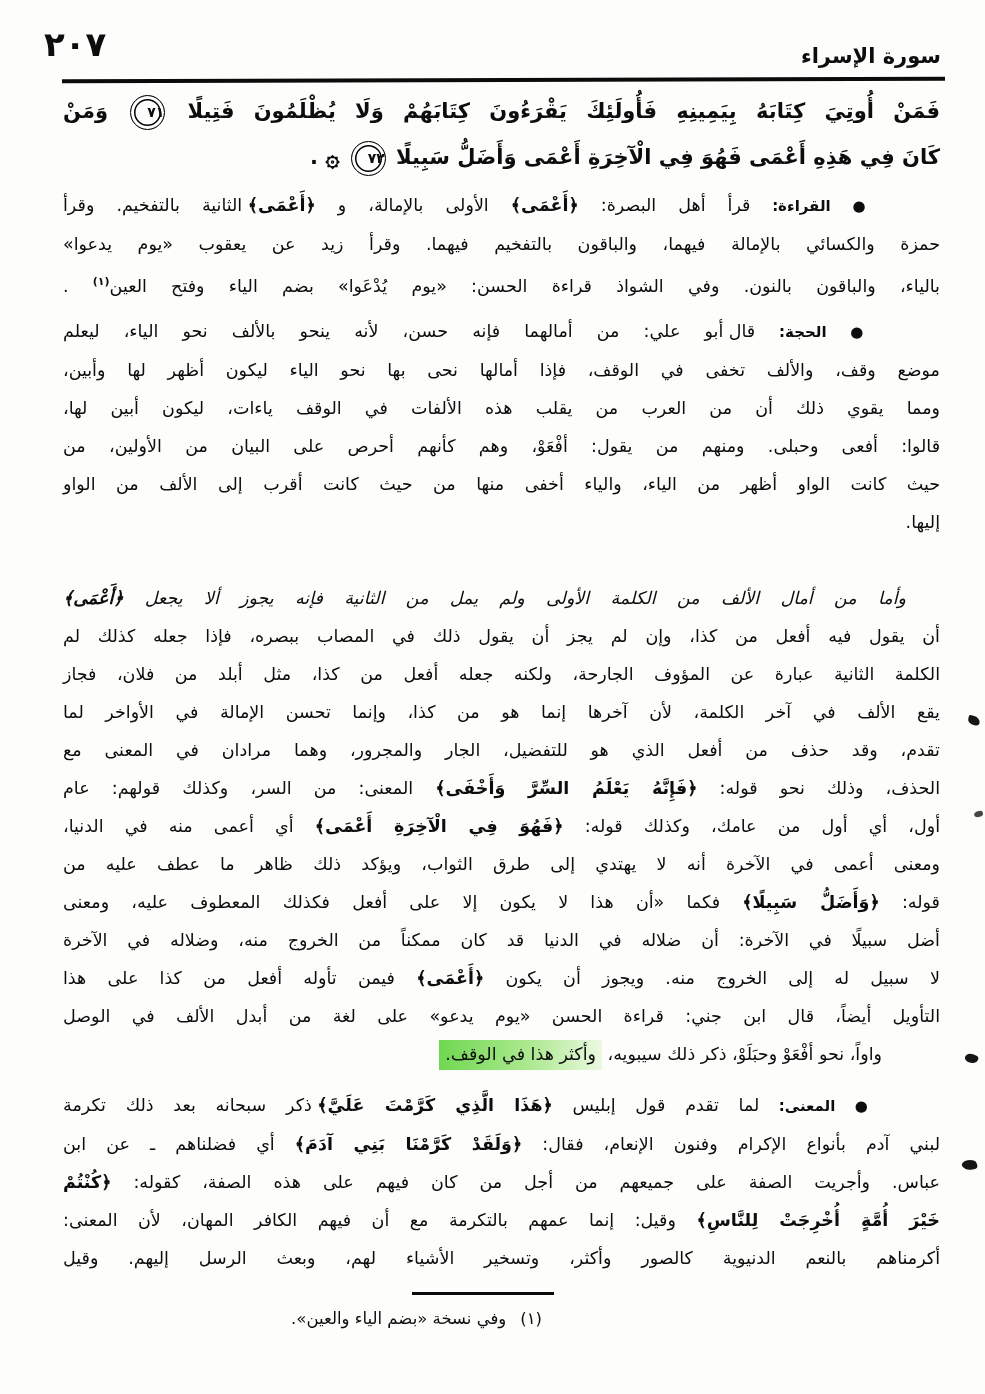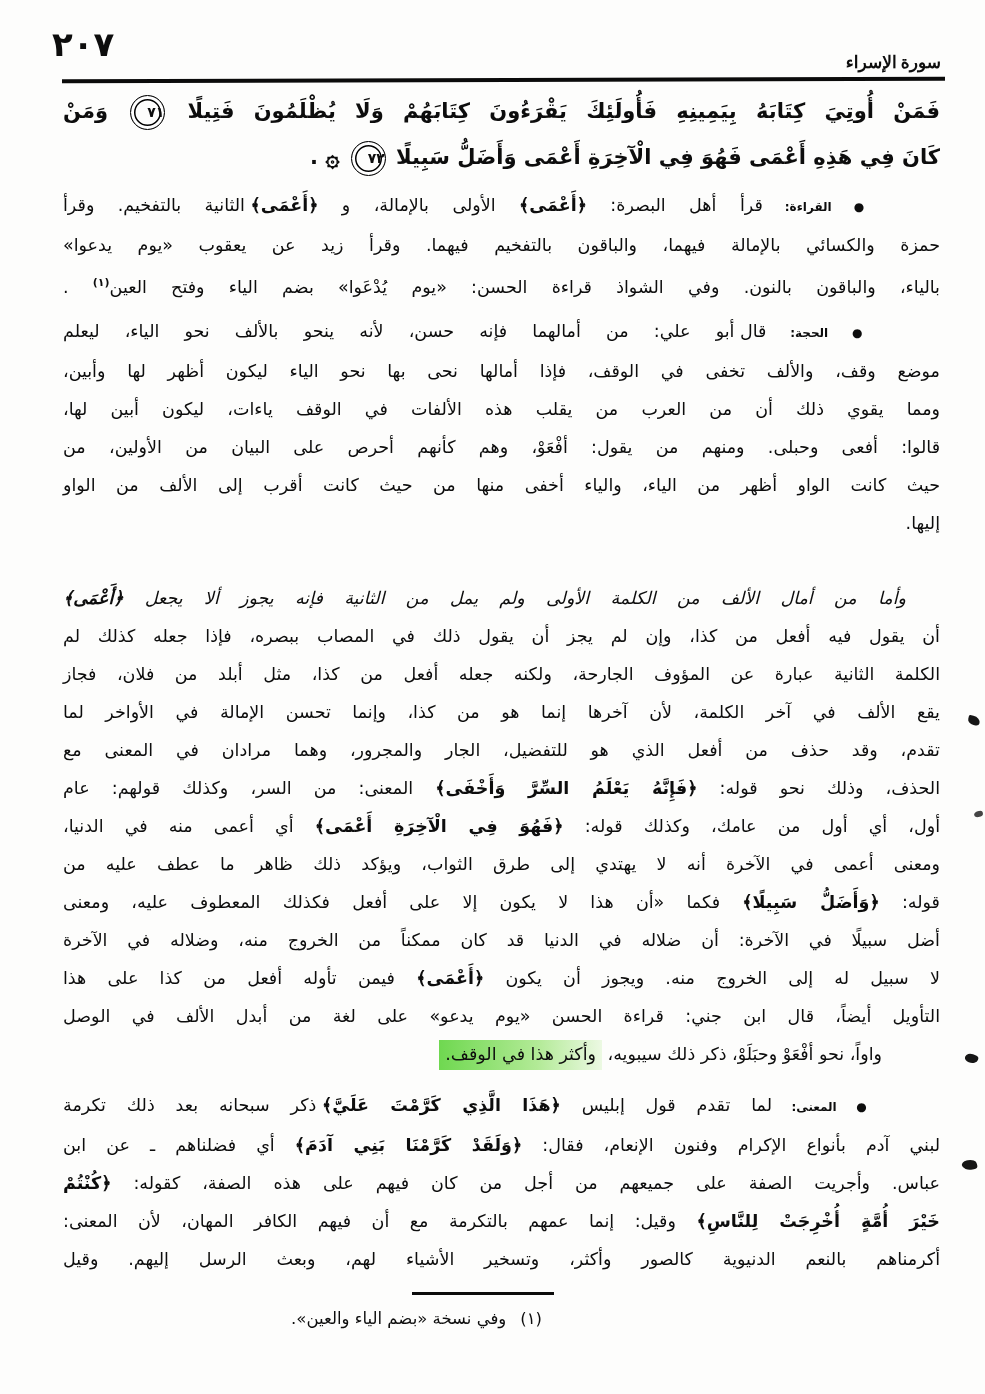--- a/index.html
+++ b/index.html
@@ -8,27 +8,27 @@
     width:985px;height:1394px;
     margin:0 auto;
     background:#fdfdfc;
     overflow:hidden;
     font-family:"DejaVu Sans", sans-serif;
     color:#0d0d0d;
     direction:rtl;
   }
   
   .page-number{
-    position:absolute;left:52px;top:24px;
+    position:absolute;left:44px;top:24px;
     font-size:34px;font-weight:bold;letter-spacing:3px;
     direction:ltr;
   }
   .surah-title{
-    position:absolute;right:44px;top:52px;
-    font-size:17px;font-weight:bold;font-family:Liberation Serif, serif;
+    position:absolute;right:44px;top:44px;
+    font-size:21px;font-weight:bold;
   }
   .header-rule{
     position:absolute;left:62px;right:40px;top:78px;height:4px;
     background:#0b0b0b;transform:rotate(-0.15deg);
   }
   
   .txtcol{
     position:absolute;left:63px;width:877px;direction:rtl;
   }
   #host-verses{top:88px;font-size:21px;font-weight:bold;line-height:46px;}
@@ -39,21 +39,21 @@
   #host-qiraa,#host-hujja,#host-wamma,#host-maana{
     font-size:17.5px;line-height:38px;
   }
   .bline{
     text-align:justify;
     text-align-last:justify;
     height:inherit;
   }
   .bline.last{text-align-last:start;}
   
-  .hdr{font-weight:bold;font-size:12px;}
+  .hdr{font-weight:bold;font-size:15px;}
   .q{font-weight:bold;margin-top:6px;}
   .sup{font-size:11px;vertical-align:7px;font-weight:bold;}
   .hl{
     background:linear-gradient(270deg,#ecf9e3 0%,#b2ea96 40%,#6fd850 100%);
     padding:4px 6px 6px;
   }
   .vnum{
     display:inline-block;width:33px;height:33px;
     border:1.5px solid #000;border-radius:50%;
     box-shadow:inset 0 0 0 3px #fff, inset 0 0 0 4.5px #000;

